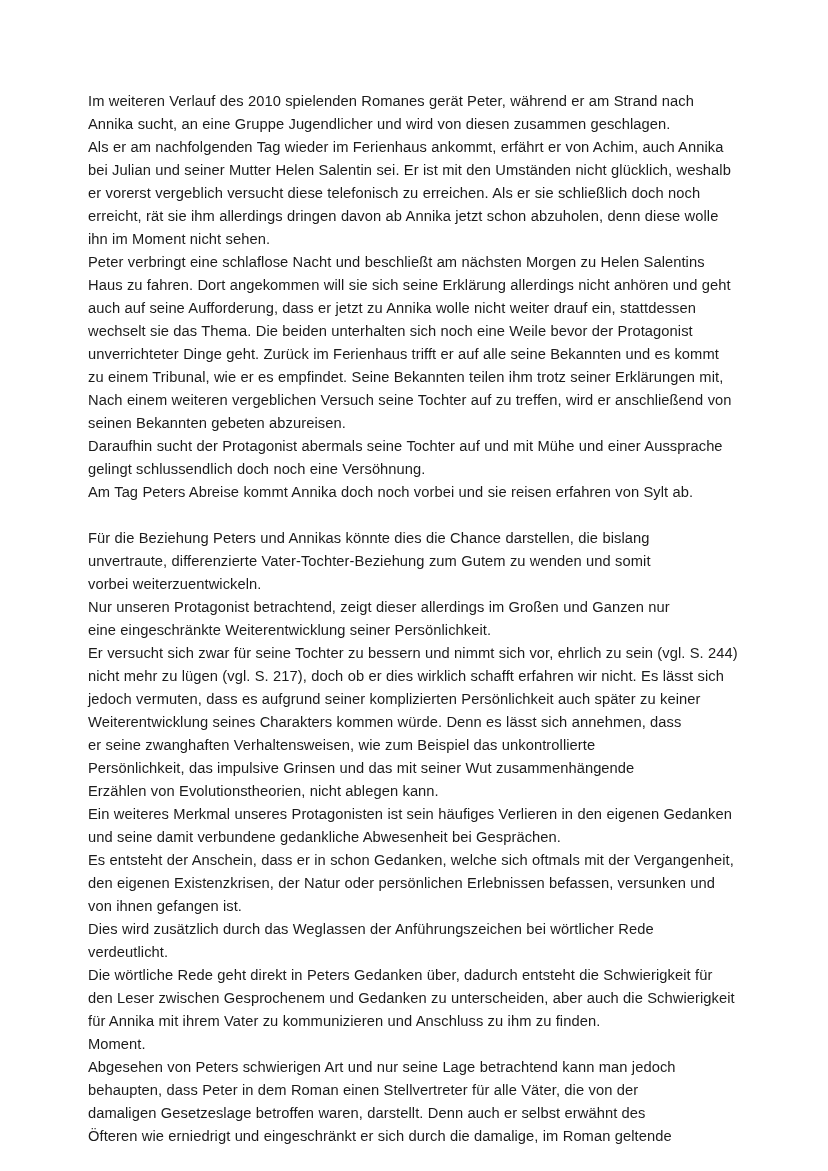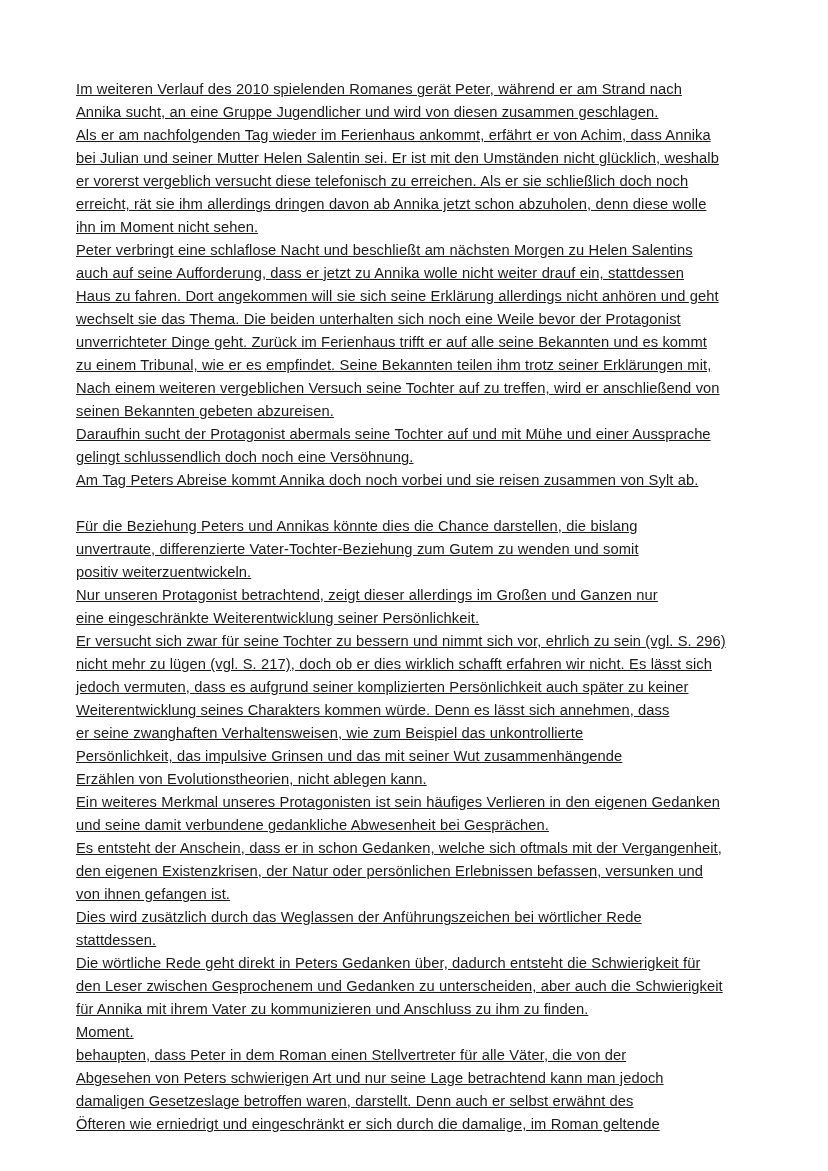--- a/index.html
+++ b/index.html
@@ -23,23 +23,22 @@
     background: #ffffff;
     box-sizing: border-box;
   }
   .text-body {
     position: absolute;
     left: 76px;
     top: 78px;
     width: 678px;
   }
   .block {
-    margin: 0;
+    margin: 12px;
     padding: 0;
-    text-decoration: underline;
   }
   .block + .block {
     margin-top: 23px;
   }
   .line {
     display: block;
     font-size: 14.7px;
     line-height: 23px;
     letter-spacing: 0.005em;
     white-space: pre-wrap;
@@ -48,60 +47,60 @@
   }
 </style>
 </head>
 <body>
 
 <div class="page">
   <div class="text-body" id="text-body">
       <div class="block">
         <span class="line">Im weiteren Verlauf des 2010 spielenden Romanes gerät Peter, während er am Strand nach</span>
         <span class="line">Annika sucht, an eine Gruppe Jugendlicher und wird von diesen zusammen geschlagen.</span>
-        <span class="line">Als er am nachfolgenden Tag wieder im Ferienhaus ankommt, erfährt er von Achim, dass Annika</span>
+        <span class="line">Als er am nachfolgenden Tag wieder im Ferienhaus ankommt, erfährt er von Achim, auch Annika</span>
         <span class="line">bei Julian und seiner Mutter Helen Salentin sei. Er ist mit den Umständen nicht glücklich, weshalb</span>
         <span class="line">er vorerst vergeblich versucht diese telefonisch zu erreichen. Als er sie schließlich doch noch</span>
         <span class="line">erreicht, rät sie ihm allerdings dringen davon ab Annika jetzt schon abzuholen, denn diese wolle</span>
         <span class="line">ihn im Moment nicht sehen.</span>
         <span class="line">Peter verbringt eine schlaflose Nacht und beschließt am nächsten Morgen zu Helen Salentins</span>
+        <span class="line">Haus zu fahren. Dort angekommen will sie sich seine Erklärung allerdings nicht anhören und geht</span>
         <span class="line">auch auf seine Aufforderung, dass er jetzt zu Annika wolle nicht weiter drauf ein, stattdessen</span>
-        <span class="line">Haus zu fahren. Dort angekommen will sie sich seine Erklärung allerdings nicht anhören und geht</span>
         <span class="line">wechselt sie das Thema. Die beiden unterhalten sich noch eine Weile bevor der Protagonist</span>
         <span class="line">unverrichteter Dinge geht. Zurück im Ferienhaus trifft er auf alle seine Bekannten und es kommt</span>
         <span class="line">zu einem Tribunal, wie er es empfindet. Seine Bekannten teilen ihm trotz seiner Erklärungen mit,</span>
         <span class="line">Nach einem weiteren vergeblichen Versuch seine Tochter auf zu treffen, wird er anschließend von</span>
         <span class="line">seinen Bekannten gebeten abzureisen.</span>
         <span class="line">Daraufhin sucht der Protagonist abermals seine Tochter auf und mit Mühe und einer Aussprache</span>
         <span class="line">gelingt schlussendlich doch noch eine Versöhnung.</span>
-        <span class="line">Am Tag Peters Abreise kommt Annika doch noch vorbei und sie reisen zusammen von Sylt ab.</span>
+        <span class="line">Am Tag Peters Abreise kommt Annika doch noch vorbei und sie reisen erfahren von Sylt ab.</span>
       </div>
       <div class="block">
         <span class="line">Für die Beziehung Peters und Annikas könnte dies die Chance darstellen, die bislang</span>
         <span class="line">unvertraute, differenzierte Vater-Tochter-Beziehung zum Gutem zu wenden und somit</span>
-        <span class="line">positiv weiterzuentwickeln.</span>
+        <span class="line">vorbei weiterzuentwickeln.</span>
         <span class="line">Nur unseren Protagonist betrachtend, zeigt dieser allerdings im Großen und Ganzen nur</span>
         <span class="line">eine eingeschränkte Weiterentwicklung seiner Persönlichkeit.</span>
-        <span class="line">Er versucht sich zwar für seine Tochter zu bessern und nimmt sich vor, ehrlich zu sein (vgl. S. 296)</span>
+        <span class="line">Er versucht sich zwar für seine Tochter zu bessern und nimmt sich vor, ehrlich zu sein (vgl. S. 244)</span>
         <span class="line">nicht mehr zu lügen (vgl. S. 217), doch ob er dies wirklich schafft erfahren wir nicht. Es lässt sich</span>
         <span class="line">jedoch vermuten, dass es aufgrund seiner komplizierten Persönlichkeit auch später zu keiner</span>
         <span class="line">Weiterentwicklung seines Charakters kommen würde. Denn es lässt sich annehmen, dass</span>
         <span class="line">er seine zwanghaften Verhaltensweisen, wie zum Beispiel das unkontrollierte</span>
         <span class="line">Persönlichkeit, das impulsive Grinsen und das mit seiner Wut zusammenhängende</span>
         <span class="line">Erzählen von Evolutionstheorien, nicht ablegen kann.</span>
         <span class="line">Ein weiteres Merkmal unseres Protagonisten ist sein häufiges Verlieren in den eigenen Gedanken</span>
         <span class="line">und seine damit verbundene gedankliche Abwesenheit bei Gesprächen.</span>
         <span class="line">Es entsteht der Anschein, dass er in schon Gedanken, welche sich oftmals mit der Vergangenheit,</span>
         <span class="line">den eigenen Existenzkrisen, der Natur oder persönlichen Erlebnissen befassen, versunken und</span>
         <span class="line">von ihnen gefangen ist.</span>
         <span class="line">Dies wird zusätzlich durch das Weglassen der Anführungszeichen bei wörtlicher Rede</span>
-        <span class="line">stattdessen.</span>
+        <span class="line">verdeutlicht.</span>
         <span class="line">Die wörtliche Rede geht direkt in Peters Gedanken über, dadurch entsteht die Schwierigkeit für</span>
         <span class="line">den Leser zwischen Gesprochenem und Gedanken zu unterscheiden, aber auch die Schwierigkeit</span>
         <span class="line">für Annika mit ihrem Vater zu kommunizieren und Anschluss zu ihm zu finden.</span>
         <span class="line">Moment.</span>
+        <span class="line">Abgesehen von Peters schwierigen Art und nur seine Lage betrachtend kann man jedoch</span>
         <span class="line">behaupten, dass Peter in dem Roman einen Stellvertreter für alle Väter, die von der</span>
-        <span class="line">Abgesehen von Peters schwierigen Art und nur seine Lage betrachtend kann man jedoch</span>
         <span class="line">damaligen Gesetzeslage betroffen waren, darstellt. Denn auch er selbst erwähnt des</span>
         <span class="line">Öfteren wie erniedrigt und eingeschränkt er sich durch die damalige, im Roman geltende</span>
       </div>
     </div>
 </div>
 
 </body></html>

